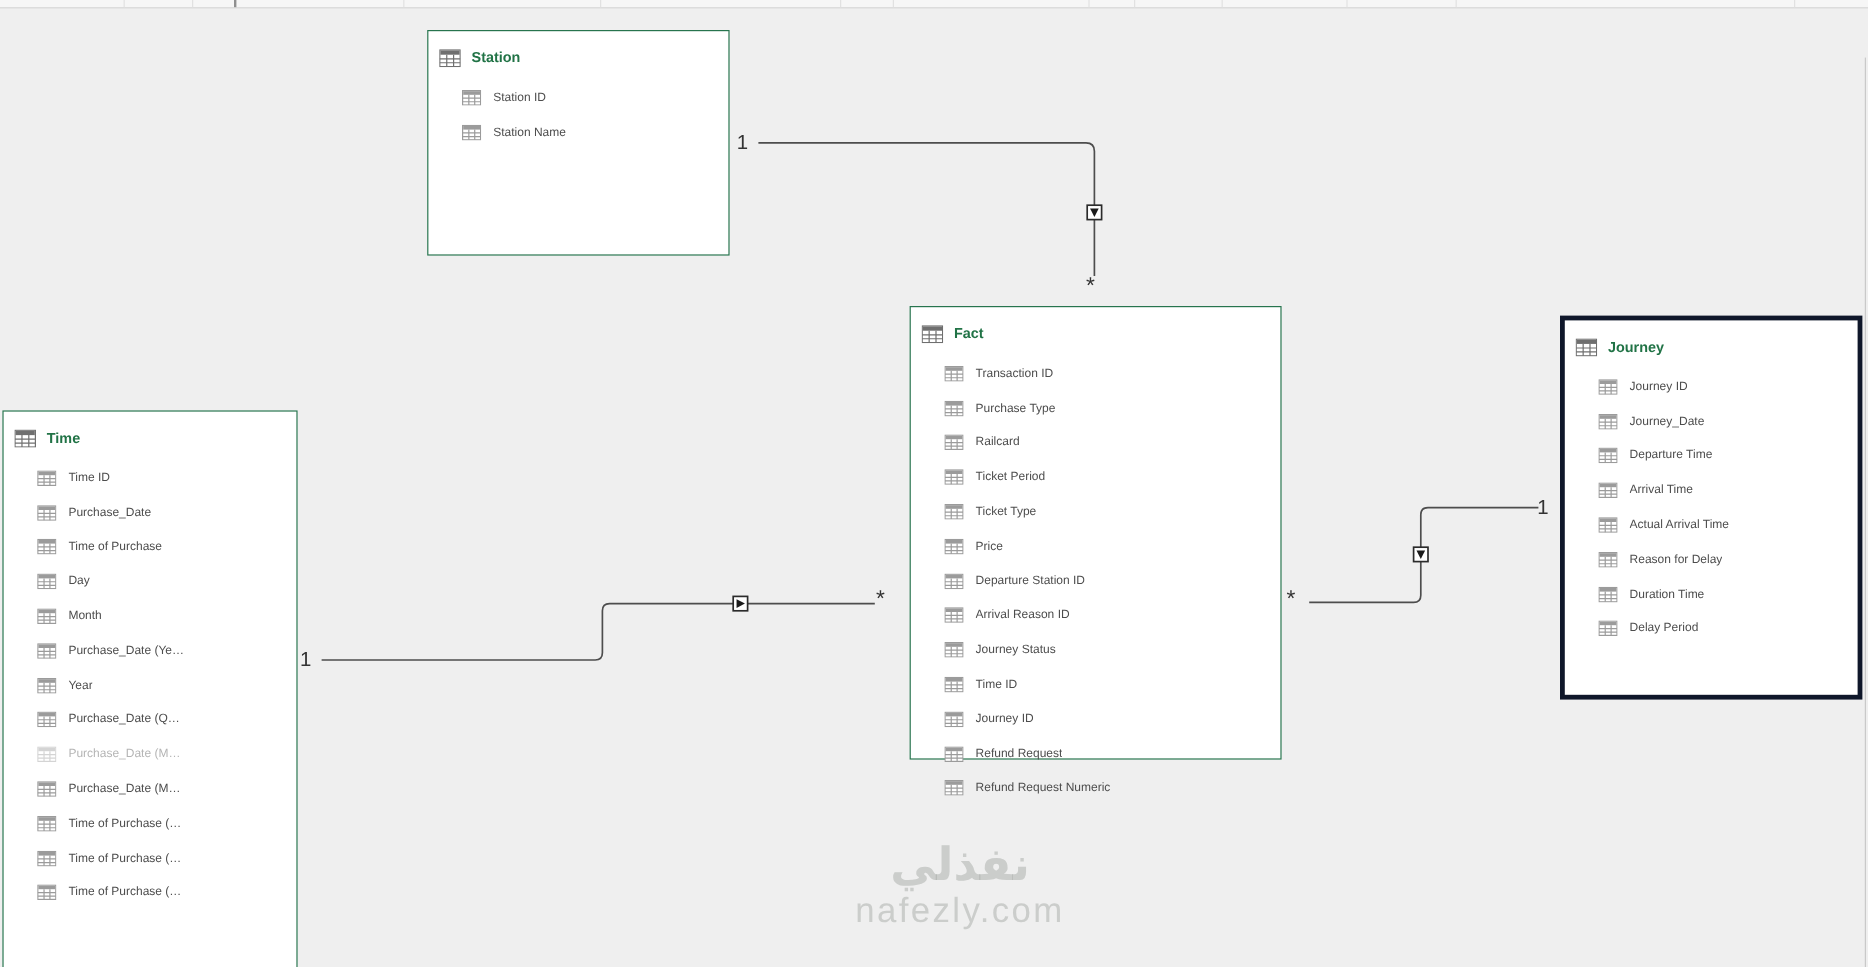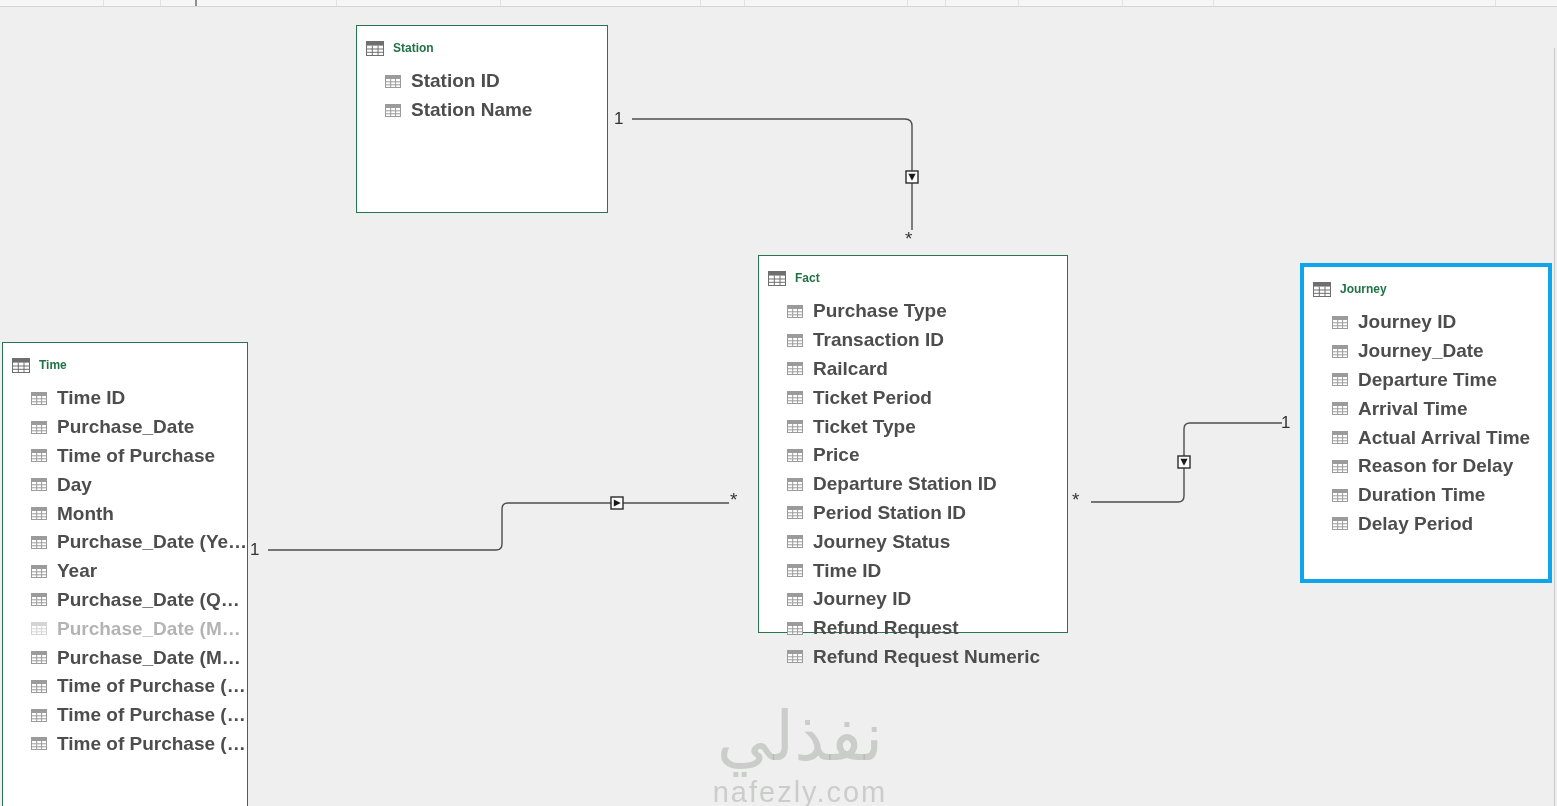--- a/index.html
+++ b/index.html
@@ -22,26 +22,26 @@
   .right-edge {
     position:absolute; left:1554px; top:48px; height:758px; width:1px;
     background:#c9c9c9; z-index:6;
   }
 
   
   .table-card {
     position:absolute; background:#ffffff;
     border:1px solid #27744e; z-index:2;
   }
-  .table-card.selected { border:4px solid #0ea5e9; }
+  .table-card.selected { border:4px solid #0f172a; }
   .table-header { display:flex; align-items:center; gap:9px; padding:12px 0 0 9px; height:32px; }
   .table-title { color:#217346; font-weight:700; font-size:12px; white-space:nowrap; }
   .field-list { padding-top:9px; }
   .field-row { display:flex; align-items:center; gap:10px; height:28.8px; padding-left:28px; }
-  .field-label { color:#4d4d4d; font-weight:700; font-size:19px; white-space:nowrap; overflow:hidden; }
+  .field-label { color:#4d4d4d; font-weight:400; font-size:10px; white-space:nowrap; overflow:hidden; }
   .field-row.hidden-field { opacity:0.42; }
   .icon-wrap { display:inline-flex; flex:0 0 auto; }
 
   #table-station { left:356px; top:25px;  width:252px; height:188px; }
   #table-time    { left:2px;   top:342px; width:246px; height:559px; }
   #table-fact    { left:758px; top:255px; width:310px; height:378px; }
   #table-journey { left:1300px;top:263px; width:252px; height:320px; }
 
   
   #rel-svg { position:absolute; left:0; top:0; z-index:1; }
@@ -51,21 +51,21 @@
   }
   .card-many { font-size:19px; }
 
   
   .watermark {
     position:absolute; left:620px; top:700px; width:360px;
     text-align:center; z-index:6; pointer-events:none;
   }
   .wm-logo {
     font-family:"DejaVu Sans", sans-serif;
-    font-size:68px; font-weight:400; line-height:1.1;
+    font-size:38px; font-weight:700; line-height:1.1;
     color:rgba(145,150,145,0.38);
   }
   .wm-domain {
     font-size:29px; font-weight:400; letter-spacing:2px; margin-top:1px;
     color:rgba(145,150,145,0.38);
   }
 </style>
 </head>
 <body>
 
@@ -381,37 +381,37 @@
         <span class="icon-wrap">
           <svg width="16" height="13" viewBox="0 0 16 13">
             <rect x="0.5" y="0.5" width="15" height="12" fill="#ffffff" stroke="#9b9b9b"></rect>
             <rect x="1" y="1" width="14" height="3" fill="#9b9b9b"></rect>
             <line x1="5.7" y1="4" x2="5.7" y2="12.5" stroke="#9b9b9b"></line>
             <line x1="10.6" y1="4" x2="10.6" y2="12.5" stroke="#9b9b9b"></line>
             <line x1="0.5" y1="6.8" x2="15.5" y2="6.8" stroke="#9b9b9b"></line>
             <line x1="0.5" y1="9.8" x2="15.5" y2="9.8" stroke="#9b9b9b"></line>
           </svg>
         </span>
+        <span class="field-label">Transaction ID</span>
+      </div>
+
+      <div class="field-row">
+        <span class="icon-wrap">
+          <svg width="16" height="13" viewBox="0 0 16 13">
+            <rect x="0.5" y="0.5" width="15" height="12" fill="#ffffff" stroke="#9b9b9b"></rect>
+            <rect x="1" y="1" width="14" height="3" fill="#9b9b9b"></rect>
+            <line x1="5.7" y1="4" x2="5.7" y2="12.5" stroke="#9b9b9b"></line>
+            <line x1="10.6" y1="4" x2="10.6" y2="12.5" stroke="#9b9b9b"></line>
+            <line x1="0.5" y1="6.8" x2="15.5" y2="6.8" stroke="#9b9b9b"></line>
+            <line x1="0.5" y1="9.8" x2="15.5" y2="9.8" stroke="#9b9b9b"></line>
+          </svg>
+        </span>
         <span class="field-label">Purchase Type</span>
       </div>
 
-      <div class="field-row">
-        <span class="icon-wrap">
-          <svg width="16" height="13" viewBox="0 0 16 13">
-            <rect x="0.5" y="0.5" width="15" height="12" fill="#ffffff" stroke="#9b9b9b"></rect>
-            <rect x="1" y="1" width="14" height="3" fill="#9b9b9b"></rect>
-            <line x1="5.7" y1="4" x2="5.7" y2="12.5" stroke="#9b9b9b"></line>
-            <line x1="10.6" y1="4" x2="10.6" y2="12.5" stroke="#9b9b9b"></line>
-            <line x1="0.5" y1="6.8" x2="15.5" y2="6.8" stroke="#9b9b9b"></line>
-            <line x1="0.5" y1="9.8" x2="15.5" y2="9.8" stroke="#9b9b9b"></line>
-          </svg>
-        </span>
-        <span class="field-label">Transaction ID</span>
-      </div>
-
 
       <div class="field-row">
         <span class="icon-wrap">
           <svg width="16" height="13" viewBox="0 0 16 13">
             <rect x="0.5" y="0.5" width="15" height="12" fill="#ffffff" stroke="#9b9b9b"></rect>
             <rect x="1" y="1" width="14" height="3" fill="#9b9b9b"></rect>
             <line x1="5.7" y1="4" x2="5.7" y2="12.5" stroke="#9b9b9b"></line>
             <line x1="10.6" y1="4" x2="10.6" y2="12.5" stroke="#9b9b9b"></line>
             <line x1="0.5" y1="6.8" x2="15.5" y2="6.8" stroke="#9b9b9b"></line>
             <line x1="0.5" y1="9.8" x2="15.5" y2="9.8" stroke="#9b9b9b"></line>
@@ -480,21 +480,21 @@
         <span class="icon-wrap">
           <svg width="16" height="13" viewBox="0 0 16 13">
             <rect x="0.5" y="0.5" width="15" height="12" fill="#ffffff" stroke="#9b9b9b"></rect>
             <rect x="1" y="1" width="14" height="3" fill="#9b9b9b"></rect>
             <line x1="5.7" y1="4" x2="5.7" y2="12.5" stroke="#9b9b9b"></line>
             <line x1="10.6" y1="4" x2="10.6" y2="12.5" stroke="#9b9b9b"></line>
             <line x1="0.5" y1="6.8" x2="15.5" y2="6.8" stroke="#9b9b9b"></line>
             <line x1="0.5" y1="9.8" x2="15.5" y2="9.8" stroke="#9b9b9b"></line>
           </svg>
         </span>
-        <span class="field-label">Period Station ID</span>
+        <span class="field-label">Arrival Reason ID</span>
       </div>
 
       <div class="field-row">
         <span class="icon-wrap">
           <svg width="16" height="13" viewBox="0 0 16 13">
             <rect x="0.5" y="0.5" width="15" height="12" fill="#ffffff" stroke="#9b9b9b"></rect>
             <rect x="1" y="1" width="14" height="3" fill="#9b9b9b"></rect>
             <line x1="5.7" y1="4" x2="5.7" y2="12.5" stroke="#9b9b9b"></line>
             <line x1="10.6" y1="4" x2="10.6" y2="12.5" stroke="#9b9b9b"></line>
             <line x1="0.5" y1="6.8" x2="15.5" y2="6.8" stroke="#9b9b9b"></line>

